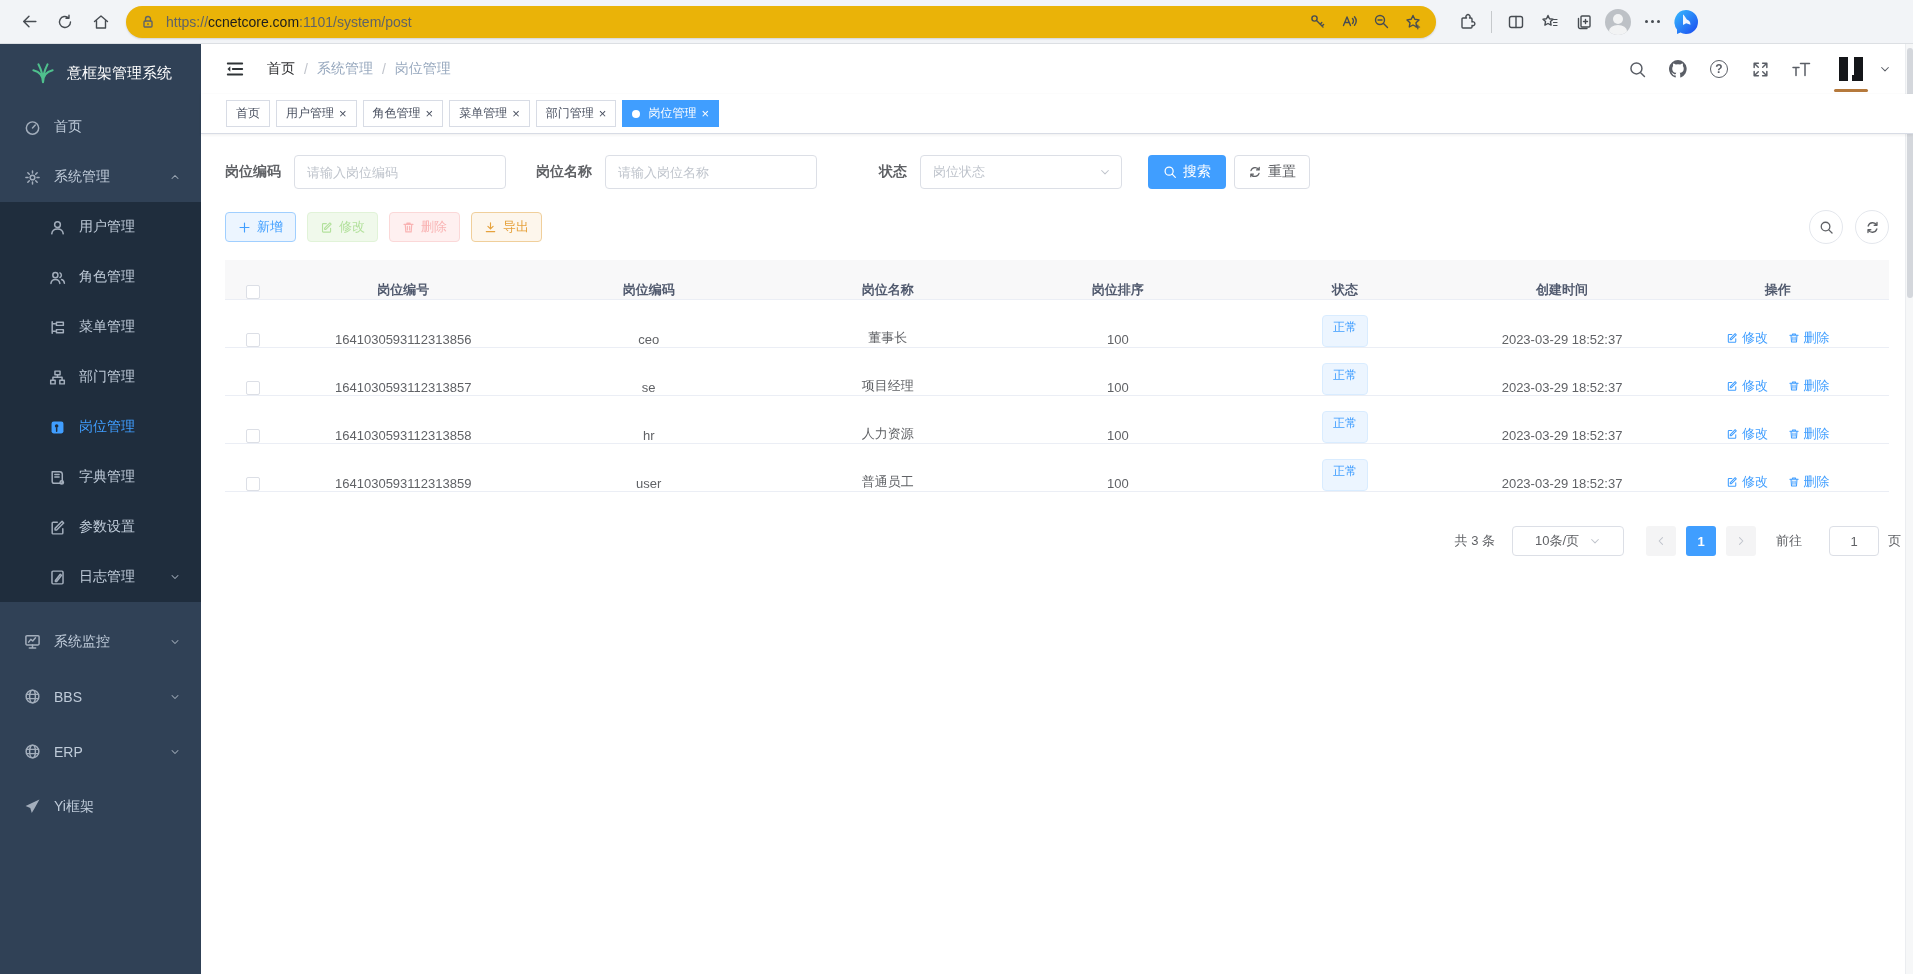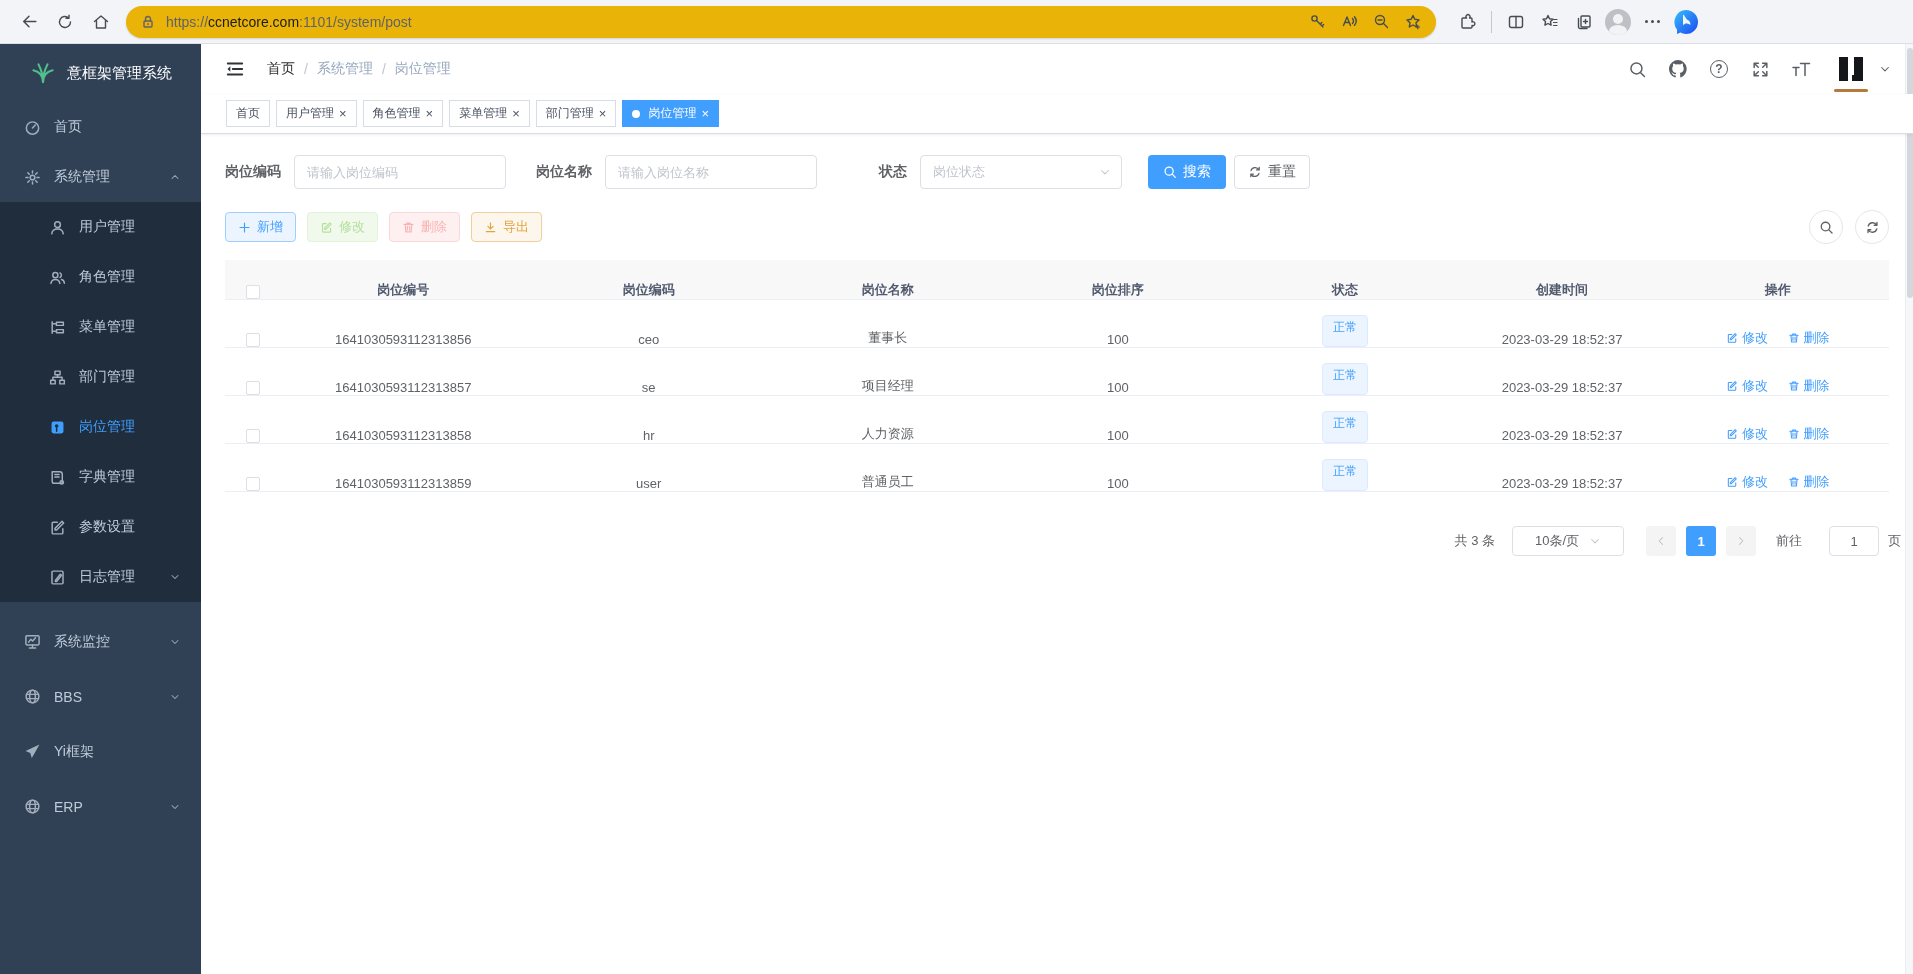--- a/index.html
+++ b/index.html
@@ -349,35 +349,35 @@
             <circle cx="8" cy="8" r="6"></circle>
             <ellipse cx="8" cy="8" rx="2.7" ry="6"></ellipse>
             <path d="M2.4 6h11.2 M2.4 10h11.2"></path>
           </svg>
         <span>BBS</span>
         <svg class="ic chev" viewBox="0 0 16 16">
             <path d="M4 6l4 4 4-4"></path>
           </svg>
       </div>
       <div class="menu-item" style="height:55px">
-        <svg class="mi" viewBox="0 0 16 16" style="display:block">
-            <path d="M14.5 1.5L1.5 7.6l4.4 1.9L7.3 14l2.4-3.8 4.8-8.7z" fill="currentColor"></path>
-          </svg>
-        <span>Yi框架</span>
-      </div>
-      <div class="menu-item" style="height:55px">
         <svg class="ic mi" viewBox="0 0 16 16">
             <circle cx="8" cy="8" r="6"></circle>
             <ellipse cx="8" cy="8" rx="2.7" ry="6"></ellipse>
             <path d="M2.4 6h11.2 M2.4 10h11.2"></path>
           </svg>
         <span>ERP</span>
         <svg class="ic chev" viewBox="0 0 16 16">
             <path d="M4 6l4 4 4-4"></path>
           </svg>
+      </div>
+      <div class="menu-item" style="height:55px">
+        <svg class="mi" viewBox="0 0 16 16" style="display:block">
+            <path d="M14.5 1.5L1.5 7.6l4.4 1.9L7.3 14l2.4-3.8 4.8-8.7z" fill="currentColor"></path>
+          </svg>
+        <span>Yi框架</span>
       </div>
     </nav>
   </aside>
 
   <div class="main">
 
     <div class="navbar">
       <div class="hamburger">
         <svg class="ic" width="20" height="20" viewBox="0 0 18 18" style="stroke-width:1.7">
             <path d="M2.5 4h13 M7 9h8.5 M2.5 14h13"></path>

